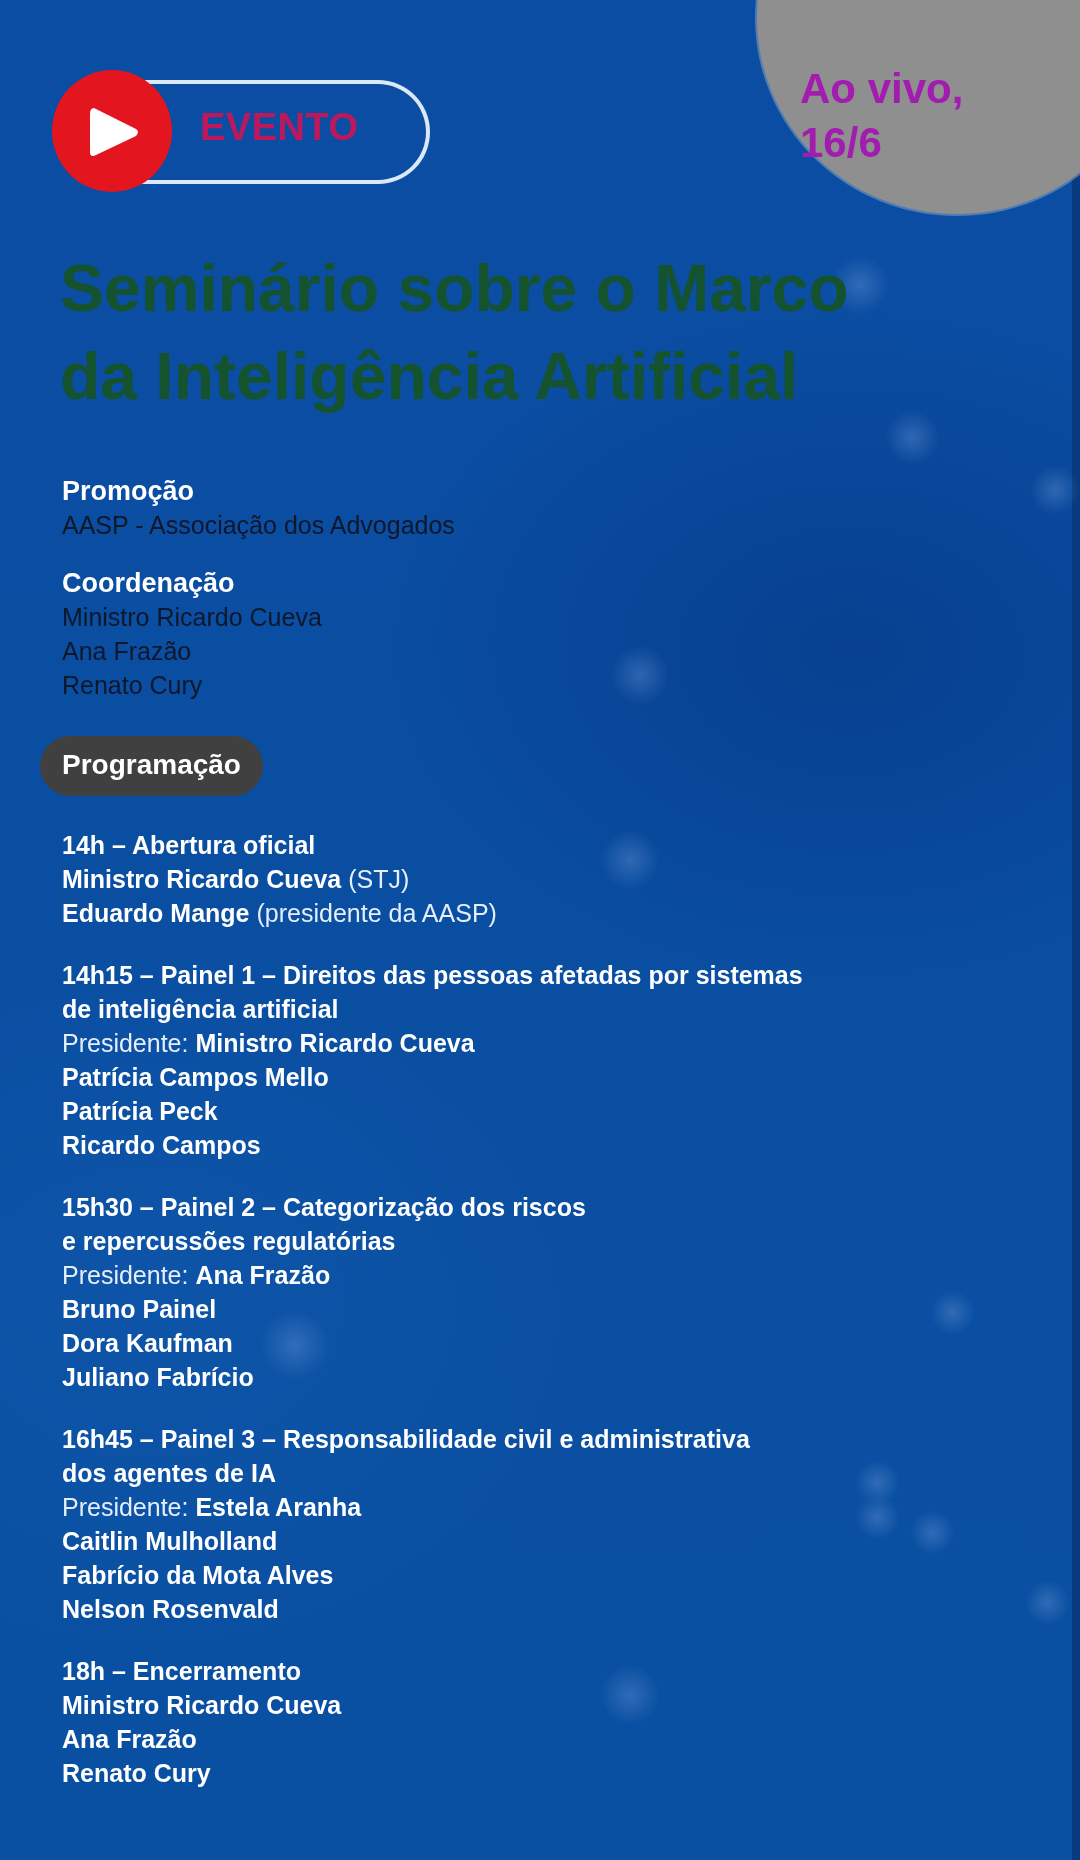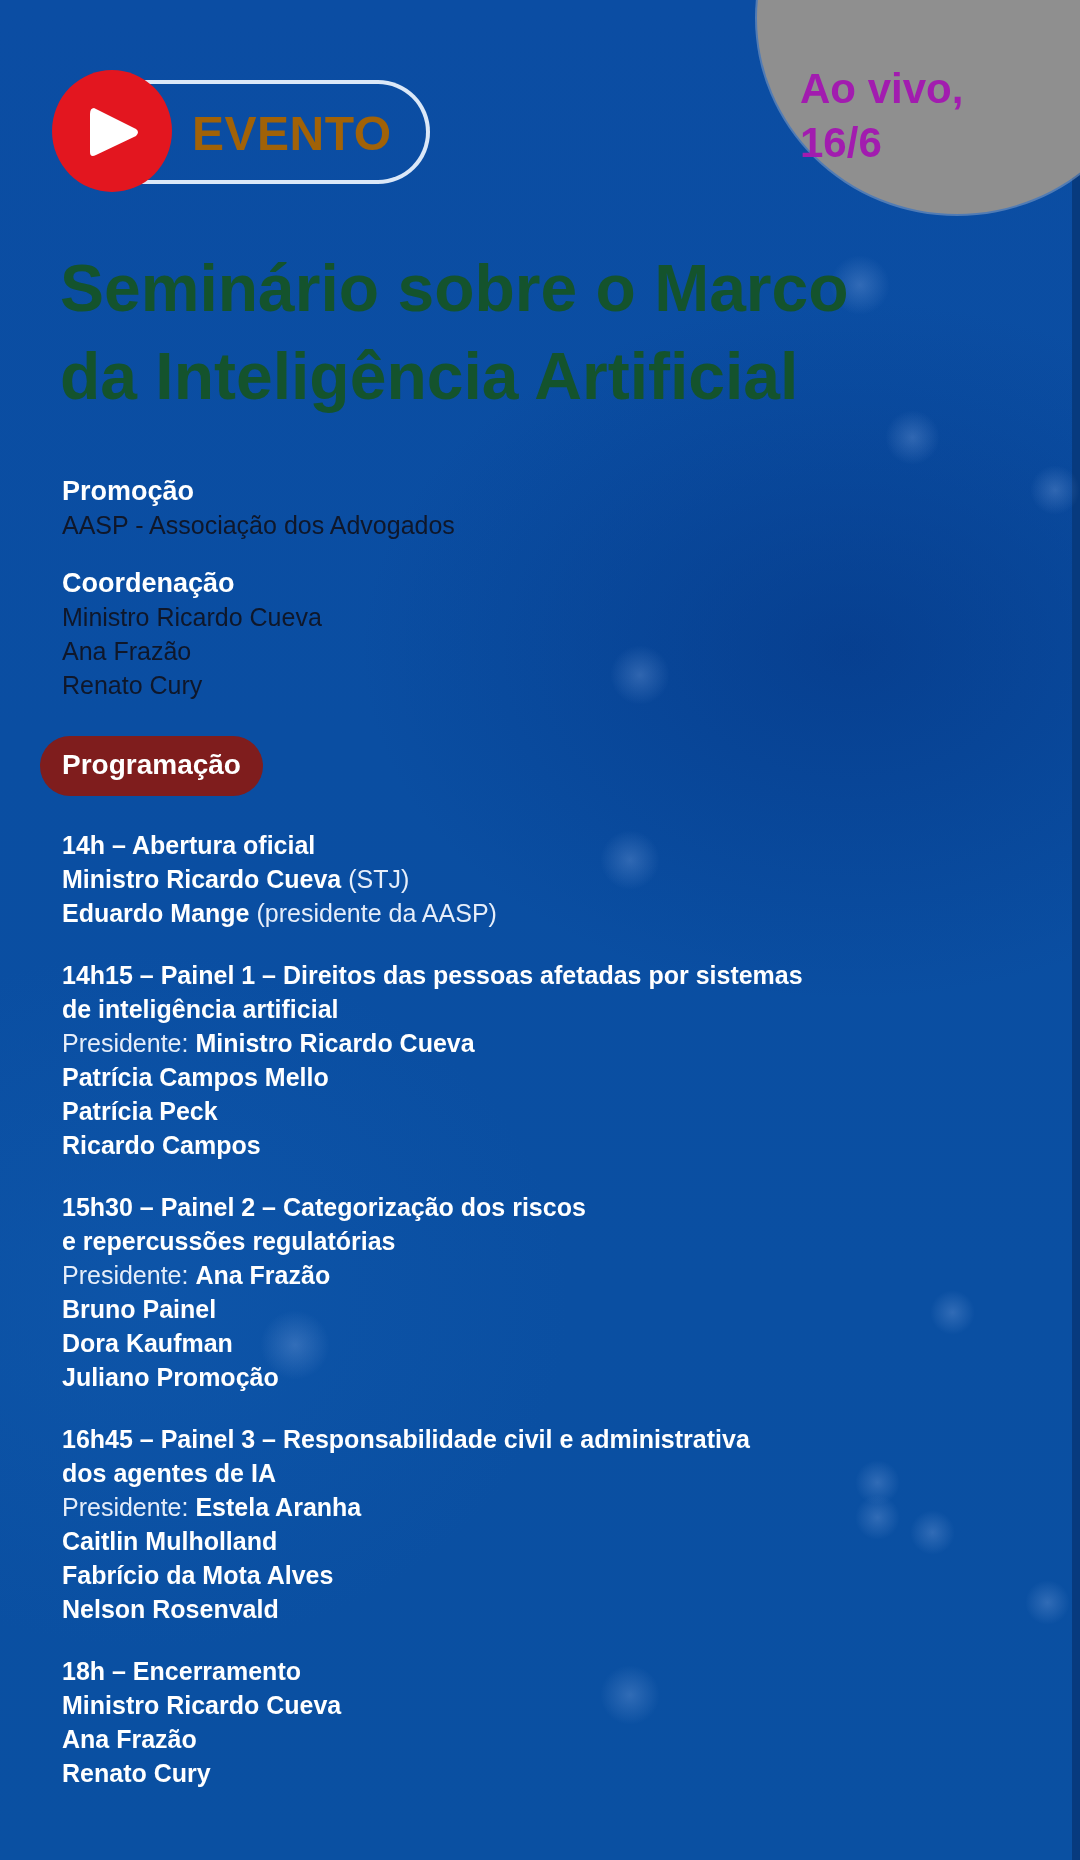--- a/index.html
+++ b/index.html
@@ -38,34 +38,34 @@
       position: absolute; left: 88px; top: 18px; width: 290px; height: 104px;
       border: 4px solid #dbe8f8; border-left: none;
       border-radius: 0 52px 52px 0;
     }
     .event-play {
       position: absolute; left: 0; top: 8px; width: 120px; height: 122px;
       border-radius: 50%; background: #e3161f;
     }
     .event-play svg { position: absolute; left: 32px; top: 32px; }
     .event-label {
-      position: absolute; left: 140px; top: 44px;
-      font-weight: bold; font-size: 48px; letter-spacing: 0.5px; color: #a16207;
+      position: absolute; left: 148px; top: 44px;
+      font-weight: bold; font-size: 38px; letter-spacing: 0.5px; color: #be185d;
     }
     .title {
       position: absolute; left: 60px; top: 244px; width: 980px;
       font-weight: bold; font-size: 66px; line-height: 88px; color: #14532d;
     }
     .content { position: absolute; left: 62px; top: 474px; width: 960px; }
     .block-label { font-weight: bold; font-size: 27px; line-height: 34px; }
     .block-line { font-size: 25px; line-height: 34px; color: #0f172a; }
     .block { margin-bottom: 24px; }
     .program-pill {
       display: inline-block; margin-left: -22px; margin-top: 10px;
-      background: #7f1d1d; border-radius: 32px;
+      background: #404040; border-radius: 32px;
       padding: 10px 22px 12px 22px;
       font-weight: bold; font-size: 28px; line-height: 38px; color: #ffffff;
     }
     .schedule { margin-top: 32px; }
     .session { margin-bottom: 28px; }
     .session-title { font-weight: bold; font-size: 25px; line-height: 34px; }
     .p-line { font-size: 25px; line-height: 34px; }
     .p-line .b { font-weight: bold; }
     .p-line .n { font-weight: normal; color: #e6eefa; }
   </style>
@@ -147,21 +147,21 @@
     </div>
 
     <div class="session">
       <div class="session-title">15h30 – Painel 2 – Categorização dos riscos</div>
       <div class="session-title">e repercussões regulatórias</div>
       <div class="p-line">
         <span class="n">Presidente: </span><span class="b">Ana Frazão</span>
       </div>
       <div class="p-line"><span class="b">Bruno Painel</span></div>
       <div class="p-line"><span class="b">Dora Kaufman</span></div>
-      <div class="p-line"><span class="b">Juliano Promoção</span></div>
+      <div class="p-line"><span class="b">Juliano Fabrício</span></div>
     </div>
 
     <div class="session">
       <div class="session-title">16h45 – Painel 3 – Responsabilidade civil e administrativa</div>
       <div class="session-title">dos agentes de IA</div>
       <div class="p-line">
         <span class="n">Presidente: </span><span class="b">Estela Aranha</span>
       </div>
       <div class="p-line"><span class="b">Caitlin Mulholland</span></div>
       <div class="p-line"><span class="b">Fabrício da Mota Alves</span></div>

